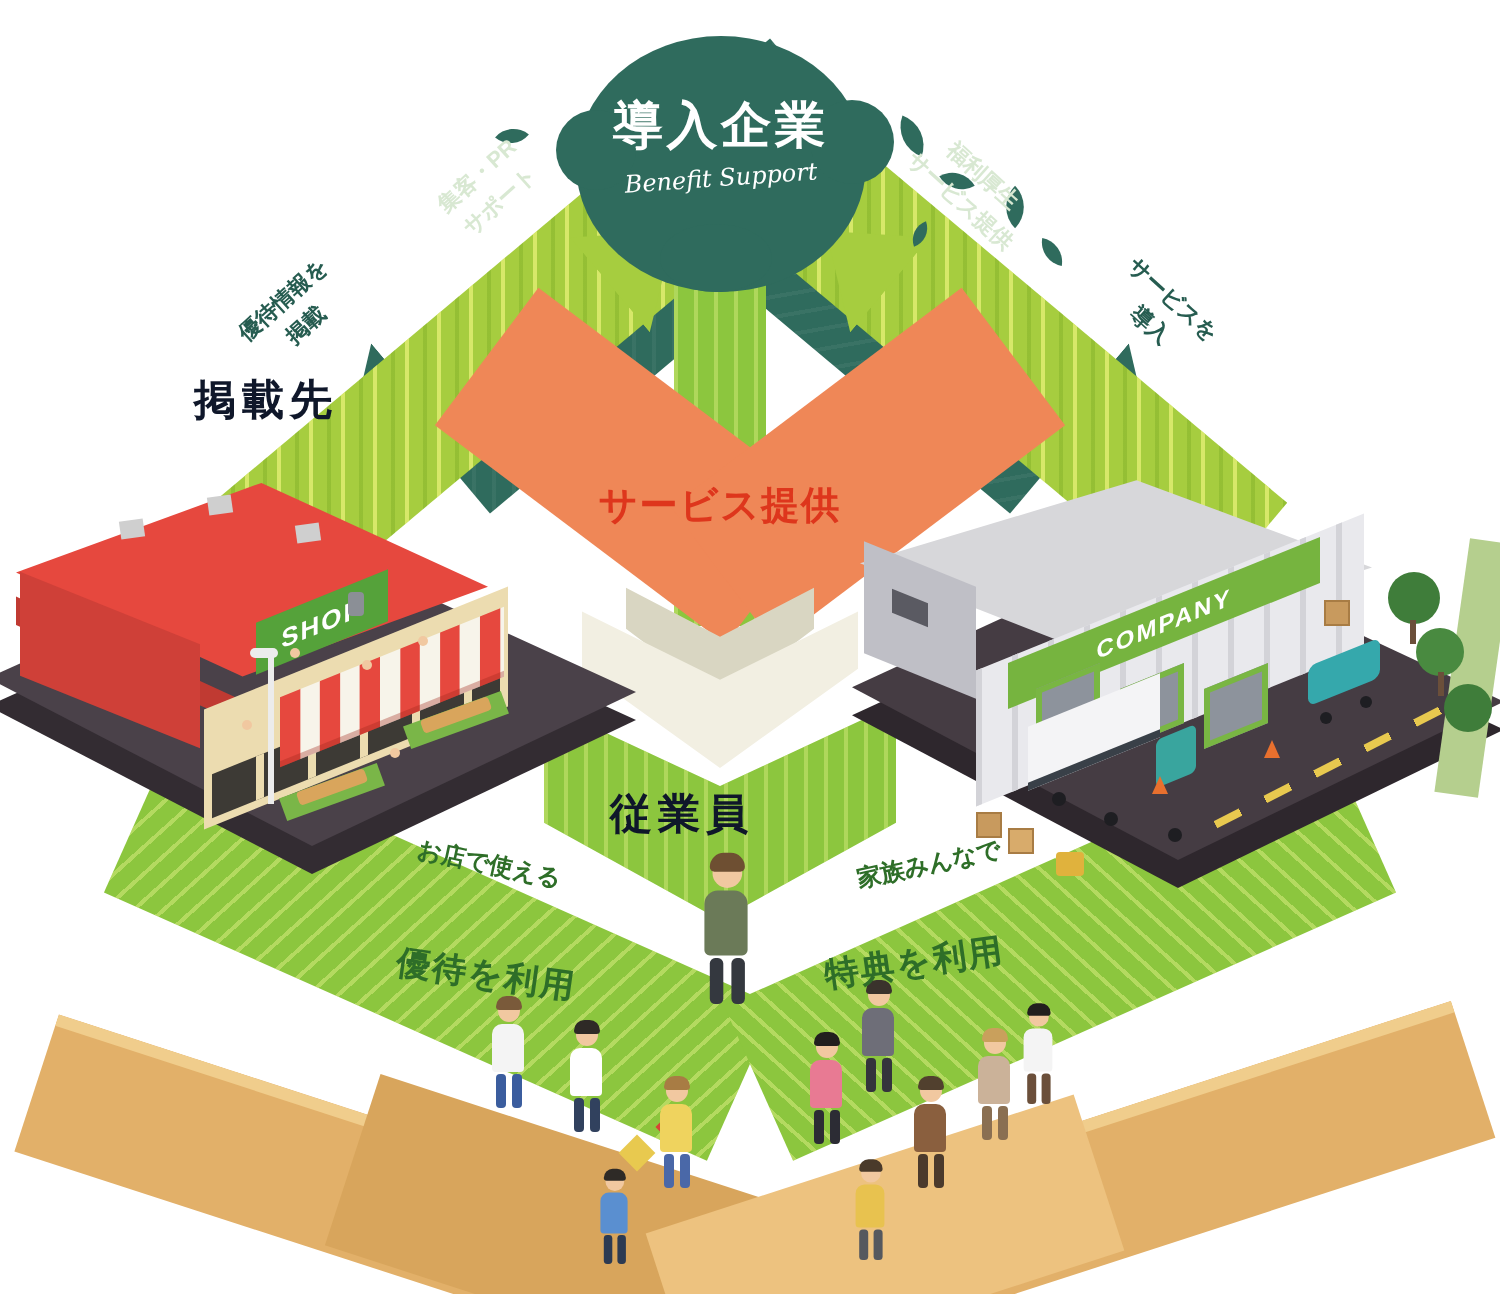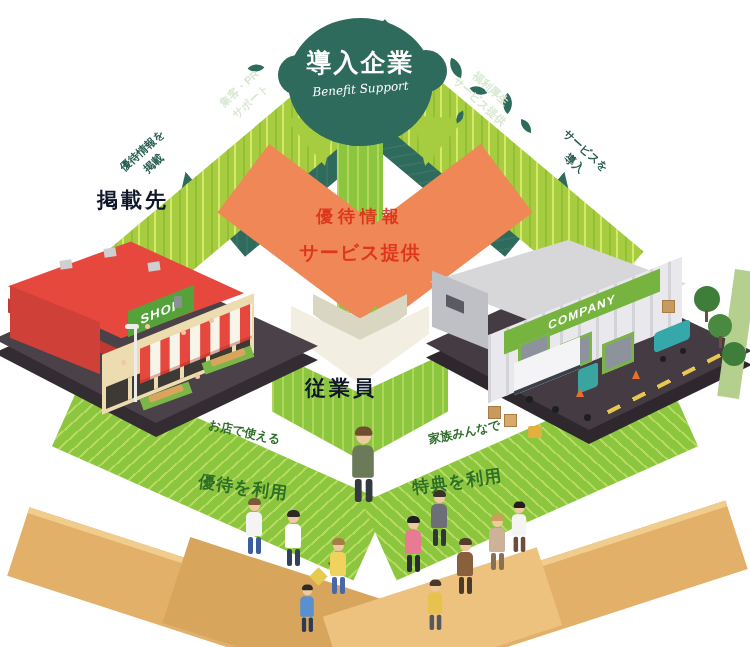--- a/index.html
+++ b/index.html
@@ -189,23 +189,22 @@
 
     <div style="position:absolute;left:300px;top:32px;width:22px;height:128px;background:#b5cf8e;transform:rotate(8deg);"></div>
     <div style="position:absolute;left:268px;top:48px;width:26px;height:26px;border-radius:50%;background:#3f7d3a;"></div>
     <div style="position:absolute;left:282px;top:76px;width:24px;height:24px;border-radius:50%;background:#498a40;"></div>
     <div style="position:absolute;left:296px;top:104px;width:24px;height:24px;border-radius:50%;background:#3f7d3a;"></div>
     <div style="position:absolute;left:279px;top:72px;width:3px;height:12px;background:#6b4f3a;"></div>
     <div style="position:absolute;left:293px;top:98px;width:3px;height:12px;background:#6b4f3a;"></div>
   </div>
 
   <div class="node-label" style="left:97px;top:186px;">掲載先</div>
-  <div class="node-label" style="left:305px;top:374px;">従業員</div>
-
-  <div class="red-line" style="left:290px;top:205px;width:140px;font-size:17px;letter-spacing:5px;">優待情報</div>
+  <div class="node-label" style="left:305px;top:393px;">従業員</div>
+
   <div class="red-line" style="left:283px;top:240px;width:154px;font-size:19px;letter-spacing:1px;">サービス提供</div>
 
   <div class="rot-text" style="left:185px;top:78px;width:120px;transform:rotate(-42deg);color:#d8e8d2;">
     <span>集客・PR</span><br>
     <span>サポート</span>
   </div>
   <div class="rot-text" style="left:88px;top:140px;width:120px;transform:rotate(-42deg);">
     <span>優待情報を</span><br>
     <span>掲載</span>
   </div>

